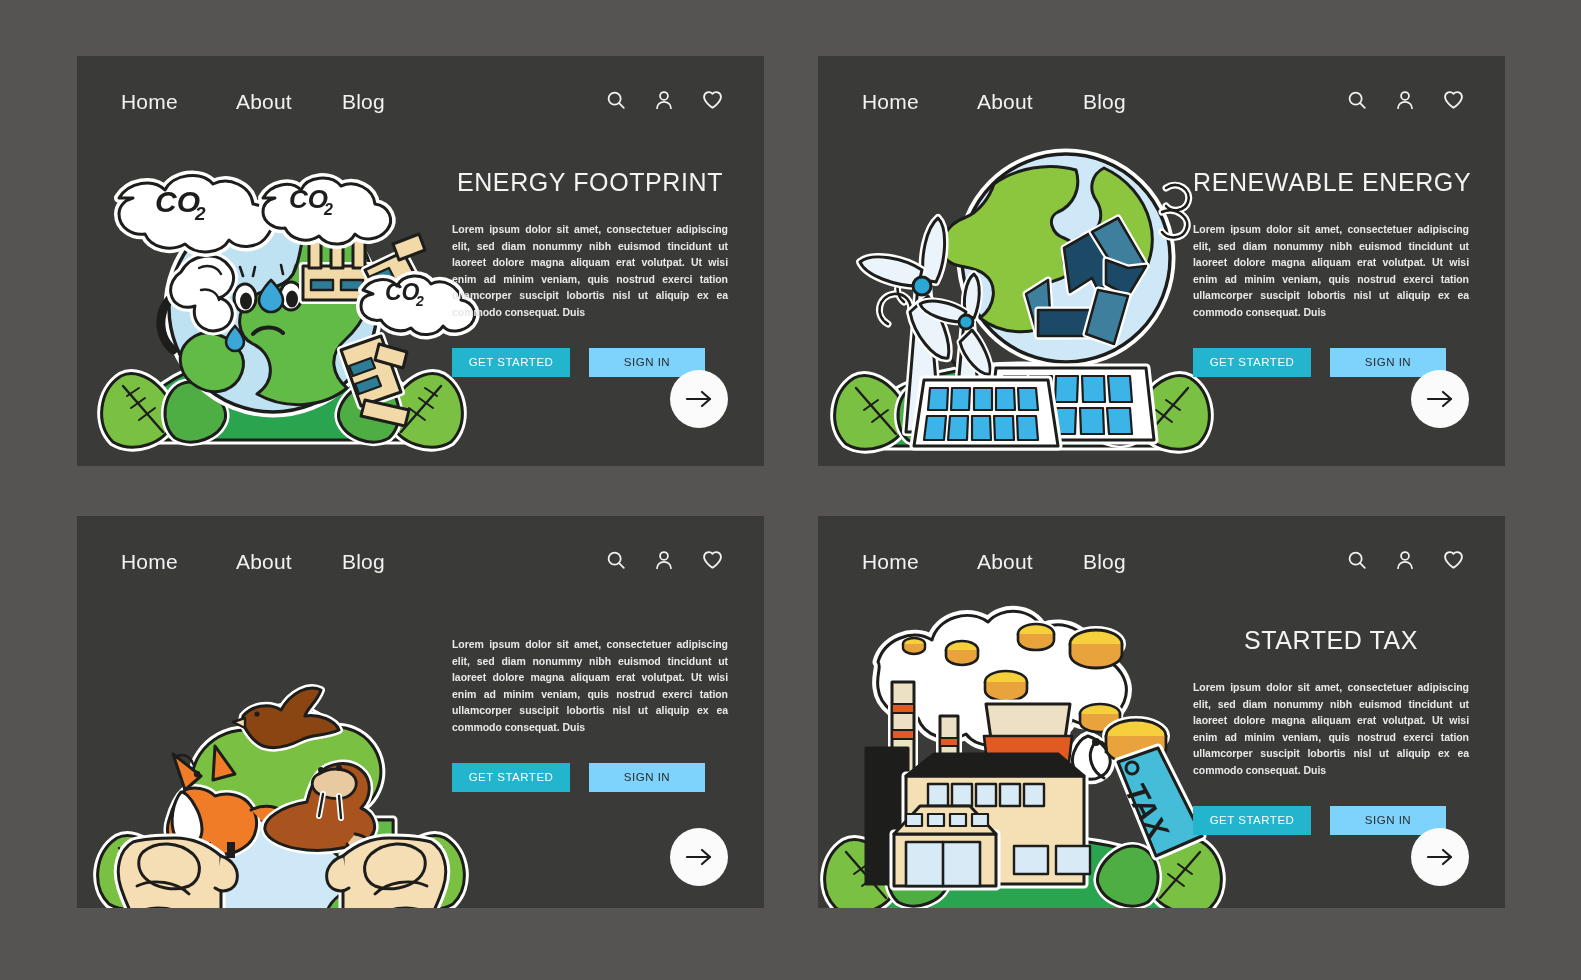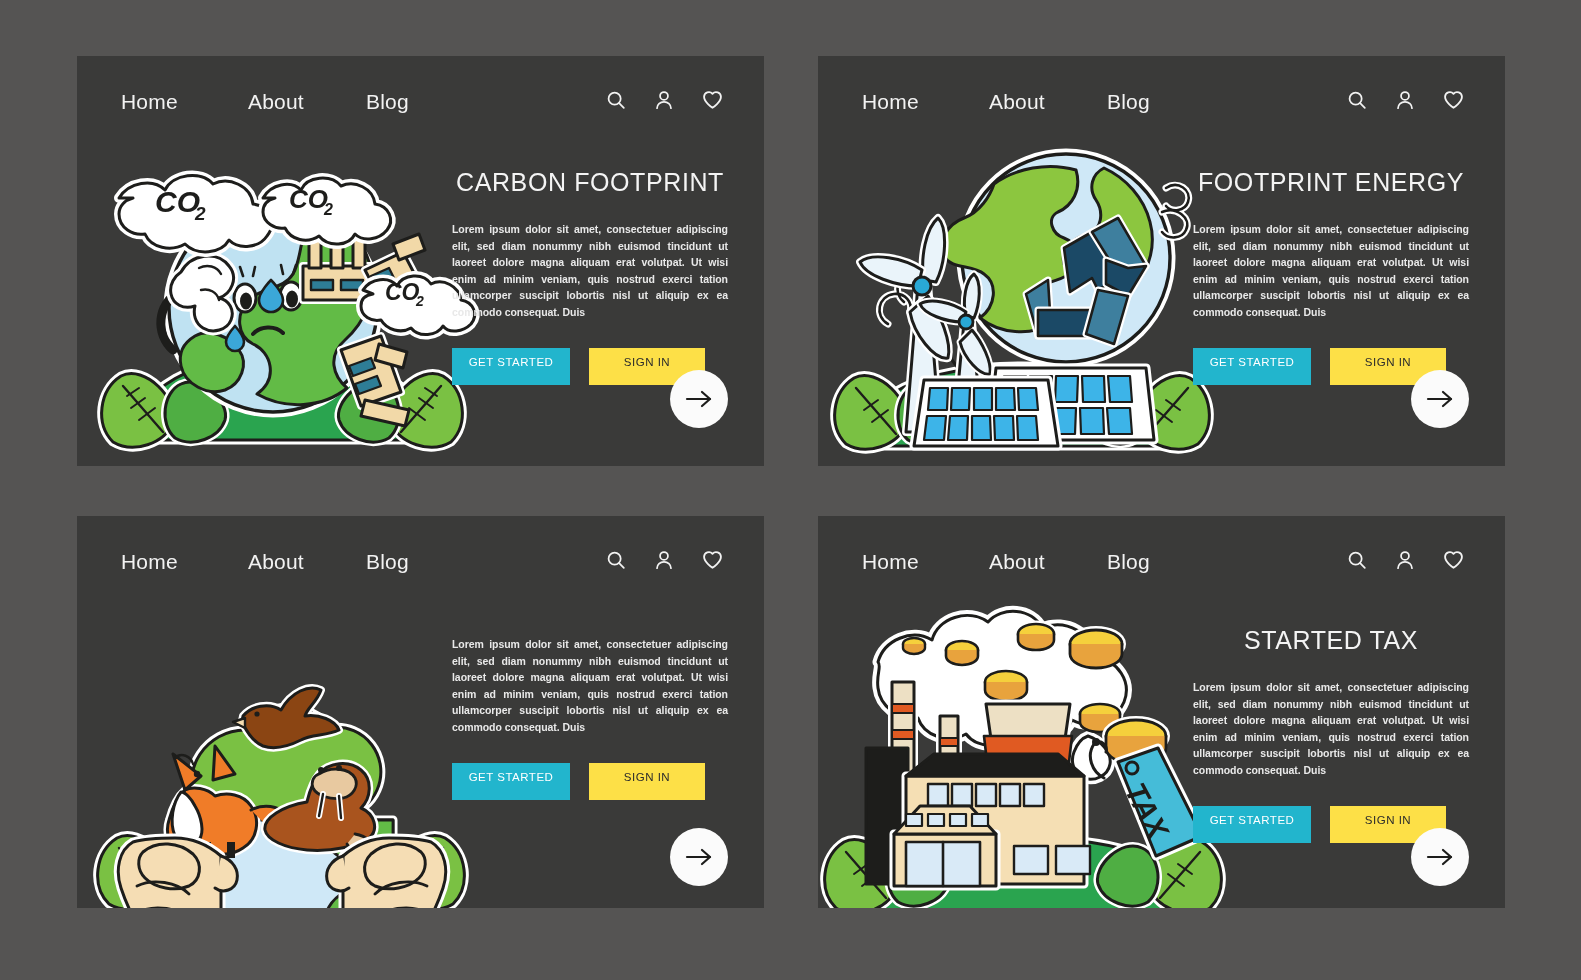--- a/index.html
+++ b/index.html
@@ -17,21 +17,21 @@
     box-sizing:border-box;
     overflow:hidden;
   }
   .p1{left:77px;  top:56px;  width:687px; height:410px;}
   .p2{left:818px; top:56px;  width:687px; height:410px;}
   .p3{left:77px;  top:516px; width:687px; height:392px;}
   .p4{left:818px; top:516px; width:687px; height:392px;}
 
   
   .nav{position:absolute;left:0;top:0;width:100%;height:96px;}
-  .nav-links{position:absolute;left:44px;top:34px;display:flex;gap:15px;}
+  .nav-links{position:absolute;left:44px;top:34px;display:flex;gap:3px;}
   .nav-link{
     color:#f2f2f2;font-size:21px;letter-spacing:.2px;
     font-weight:400;cursor:pointer;
   }
   .nav-link.l1{width:112px;}
   .nav-link.l2{width:103px;}
   .nav-link.l3{width:80px;}
   .nav-icons{position:absolute;right:40px;top:32px;display:flex;gap:26px;align-items:center;}
   .nav-icons svg{display:block;}
 
@@ -42,26 +42,26 @@
     text-align:center;font-weight:400;margin:16px 0 0 0;white-space:nowrap;
   }
   .p3 .heading,.p4 .heading{margin-top:14px;}
   .body-copy{
     color:#e9e9e9;font-size:10.5px;line-height:16.5px;
     text-align:justify;font-weight:bold;margin-top:24px;
     letter-spacing:-.05px;
   }
   .btn-row{display:flex;gap:19px;margin-top:28px;}
   .btn{
-    height:37px;line-height:29px;text-align:center;
+    height:29px;line-height:29px;text-align:center;
     font-size:11.5px;letter-spacing:.5px;cursor:pointer;
     box-sizing:border-box;
   }
   .btn-primary{width:118px;background:#22b5cd;color:#ffffff;}
-  .btn-secondary{width:116px;background:#fde047;color:#2b2b2b;}
+  .btn-secondary{width:116px;background:#7dd3fc;color:#2b2b2b;}
   .arrow-btn{
     position:absolute;right:0;top:218px;
     width:58px;height:58px;border-radius:50%;
     background:#fbfbfb;display:flex;align-items:center;justify-content:center;
     cursor:pointer;
   }
   .p3 .arrow-btn,.p4 .arrow-btn{top:216px;}
 
   
   .art{position:absolute;left:0;top:84px;width:410px;height:330px;font-style:italic;}
@@ -181,21 +181,21 @@
 
           <path d="M286 150c8-12 26-14 34-4 6-12 26-14 34-2 12-6 28 2 30 16 12 2 18 14 10 24-8 8-22 10-28 2-6 10-24 12-32 2-10 6-24 2-30-8-10 2-20-4-20-14 0-7 4-11 12-12z" fill="#ffffff" stroke="#ffffff" stroke-width="10"></path>
           <path d="M286 150c8-12 26-14 34-4 6-12 26-14 34-2 12-6 28 2 30 16 12 2 18 14 10 24-8 8-22 10-28 2-6 10-24 12-32 2-10 6-24 2-30-8-10 2-20-4-20-14 0-7 4-11 12-12z" fill="#ffffff" stroke="#1d1d1b" stroke-width="3"></path>
           <text x="308" y="160" font-family="'Liberation Sans',sans-serif" font-size="23" font-weight="bold" fill="#1d1d1b" stroke="none">CO</text>
           <text x="339" y="166" font-family="'Liberation Sans',sans-serif" font-size="14" font-weight="bold" fill="#1d1d1b" stroke="none">2</text>
         </g>
       </svg>
     </div>
 
     <div class="content">
-      <h2 class="heading">CARBON FOOTPRINT</h2>
+      <h2 class="heading">ENERGY FOOTPRINT</h2>
       <p class="body-copy">Lorem ipsum dolor sit amet, consectetuer adipiscing elit, sed diam nonummy nibh euismod tincidunt ut laoreet dolore magna aliquam erat volutpat. Ut wisi enim ad minim veniam, quis nostrud exerci tation ullamcorper suscipit lobortis nisl ut aliquip ex ea commodo consequat. Duis</p>
       <div class="btn-row">
         <div class="btn btn-primary">GET STARTED</div>
         <div class="btn btn-secondary">SIGN IN</div>
       </div>
       <div class="arrow-btn">
         <svg width="30" height="22" viewBox="0 0 30 22" fill="none" stroke="#1d1d1b" stroke-width="2.2" stroke-linecap="round" stroke-linejoin="round">
             <line x1="3" y1="11" x2="26" y2="11"></line>
             <polyline points="18,4 26,11 18,18"></polyline>
           </svg>
@@ -331,21 +331,21 @@
               <path d="M132 276h18l-1 24h-19z"></path>
               <path d="M154 276h18l1 24h-19z"></path>
               <path d="M176 276h19l1 24h-19z"></path>
               <path d="M199 276h19l2 24h-20z"></path>
           </g>
         </g>
       </svg>
     </div>
 
     <div class="content">
-      <h2 class="heading">FOOTPRINT ENERGY</h2>
+      <h2 class="heading">RENEWABLE ENERGY</h2>
       <p class="body-copy">Lorem ipsum dolor sit amet, consectetuer adipiscing elit, sed diam nonummy nibh euismod tincidunt ut laoreet dolore magna aliquam erat volutpat. Ut wisi enim ad minim veniam, quis nostrud exerci tation ullamcorper suscipit lobortis nisl ut aliquip ex ea commodo consequat. Duis</p>
       <div class="btn-row">
         <div class="btn btn-primary">GET STARTED</div>
         <div class="btn btn-secondary">SIGN IN</div>
       </div>
       <div class="arrow-btn">
         <svg width="30" height="22" viewBox="0 0 30 22" fill="none" stroke="#1d1d1b" stroke-width="2.2" stroke-linecap="round" stroke-linejoin="round">
             <line x1="3" y1="11" x2="26" y2="11"></line>
             <polyline points="18,4 26,11 18,18"></polyline>
           </svg>

